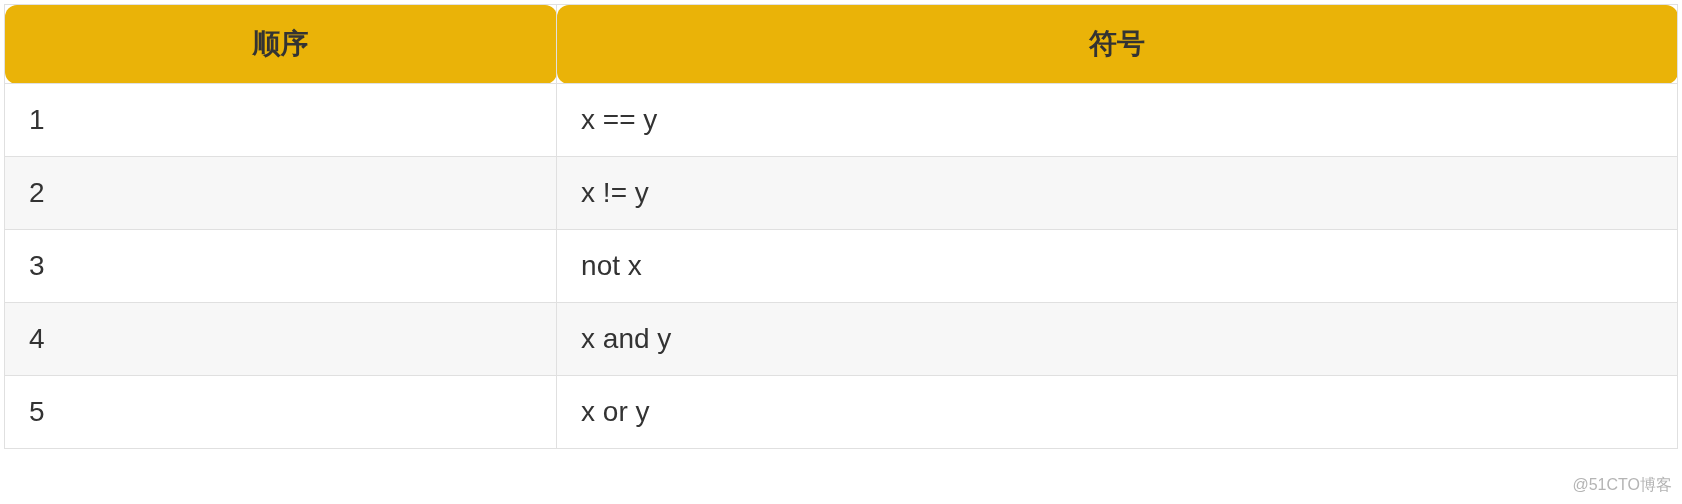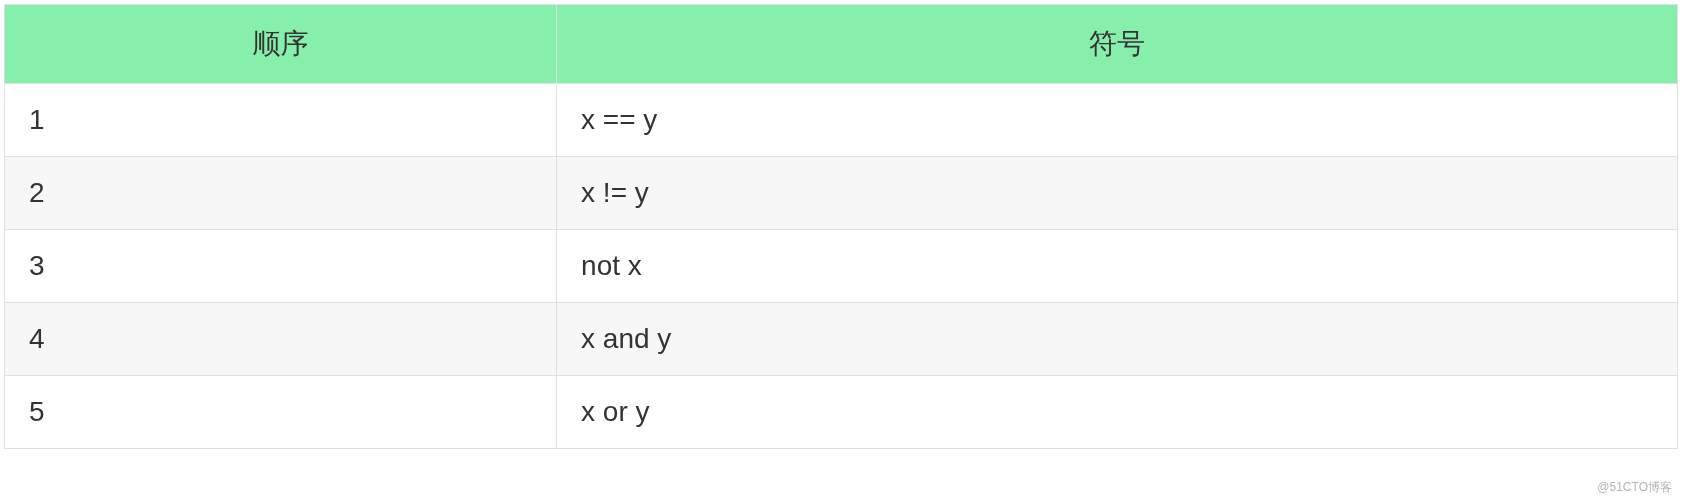--- a/index.html
+++ b/index.html
@@ -20,44 +20,45 @@
     .table th,
     .table td {
       border: 1px solid #e0e0e0;
       padding: 20px 24px;
       font-size: 28px;
       color: #333333;
       font-weight: normal;
     }
     .table th {
       text-align: center;
-      background: #86efac;
+      background: #eab308;
       font-family: "SimSun", "Songti SC", serif;
-      font-weight: normal;
+      font-weight: bold;
+      border-radius: 12px;
     }
     .table td {
       text-align: left;
     }
     .col-order {
       width: 33%;
     }
     .col-symbol {
       width: 67%;
     }
     .table tbody tr:nth-child(even) td {
       background: #f7f7f7;
     }
     .table tbody tr:nth-child(odd) td {
       background: #ffffff;
     }
     .watermark {
       position: fixed;
       bottom: 8px;
       right: 10px;
-      font-size: 12px;
+      font-size: 16px;
       color: #b4b4b4;
       font-family: Arial, sans-serif;
       margin-left: 41px;
     }
   </style>
 </head>
 <body>
 
 <table class="table">
   <colgroup>

